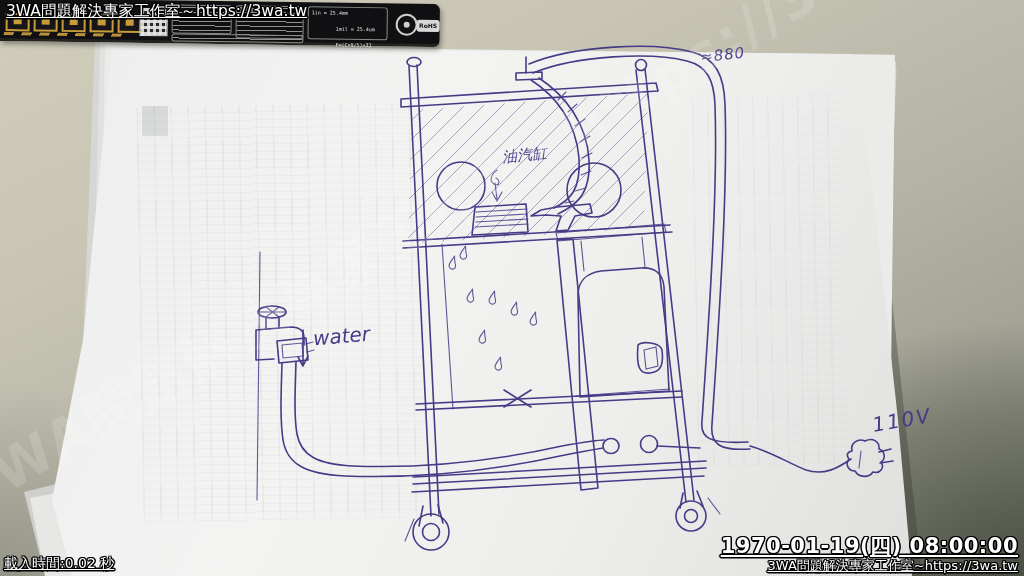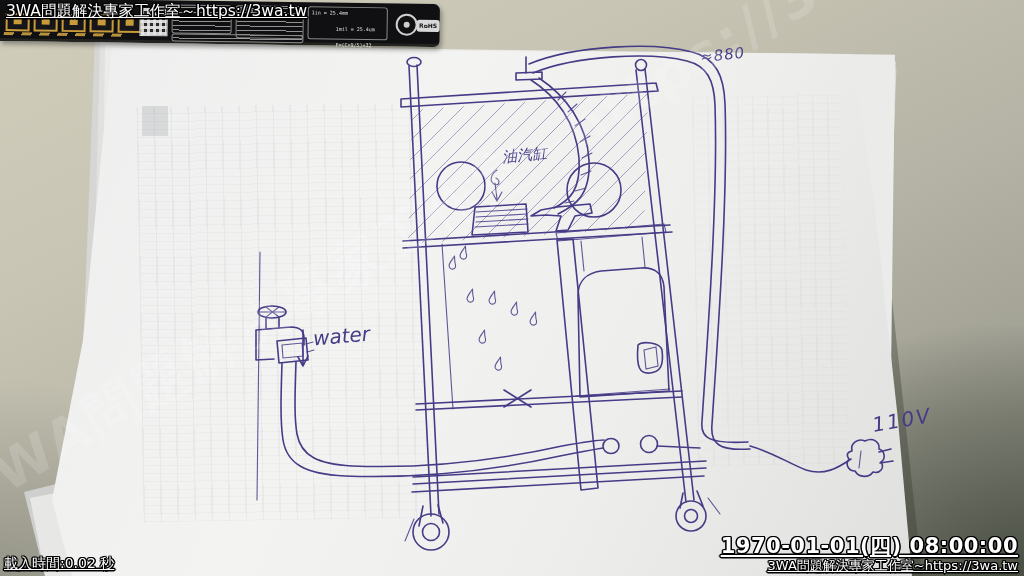--- a/index.html
+++ b/index.html
@@ -230,16 +230,16 @@
     <div class="rlogo">
         <i></i>
       </div>
     <div class="rohs">RoHS</div>
   </div>
 
   <div class="wm-diag">3WA問題解決專家工作室~https://3wa.tw</div>
 
   <div class="wm-top outline">3WA問題解決專家工作室～https://3wa.tw</div>
   <div class="wm-load outline">載入時間:0.02 秒</div>
-  <div class="wm-dt outline">1970-01-01(四) 08:00:00</div>
+  <div class="wm-dt outline">1970-01-19(四) 08:00:00</div>
   <div class="wm-site outline">3WA問題解決專家工作室~https://3wa.tw</div>
 
 </div>
 
 </body></html>

